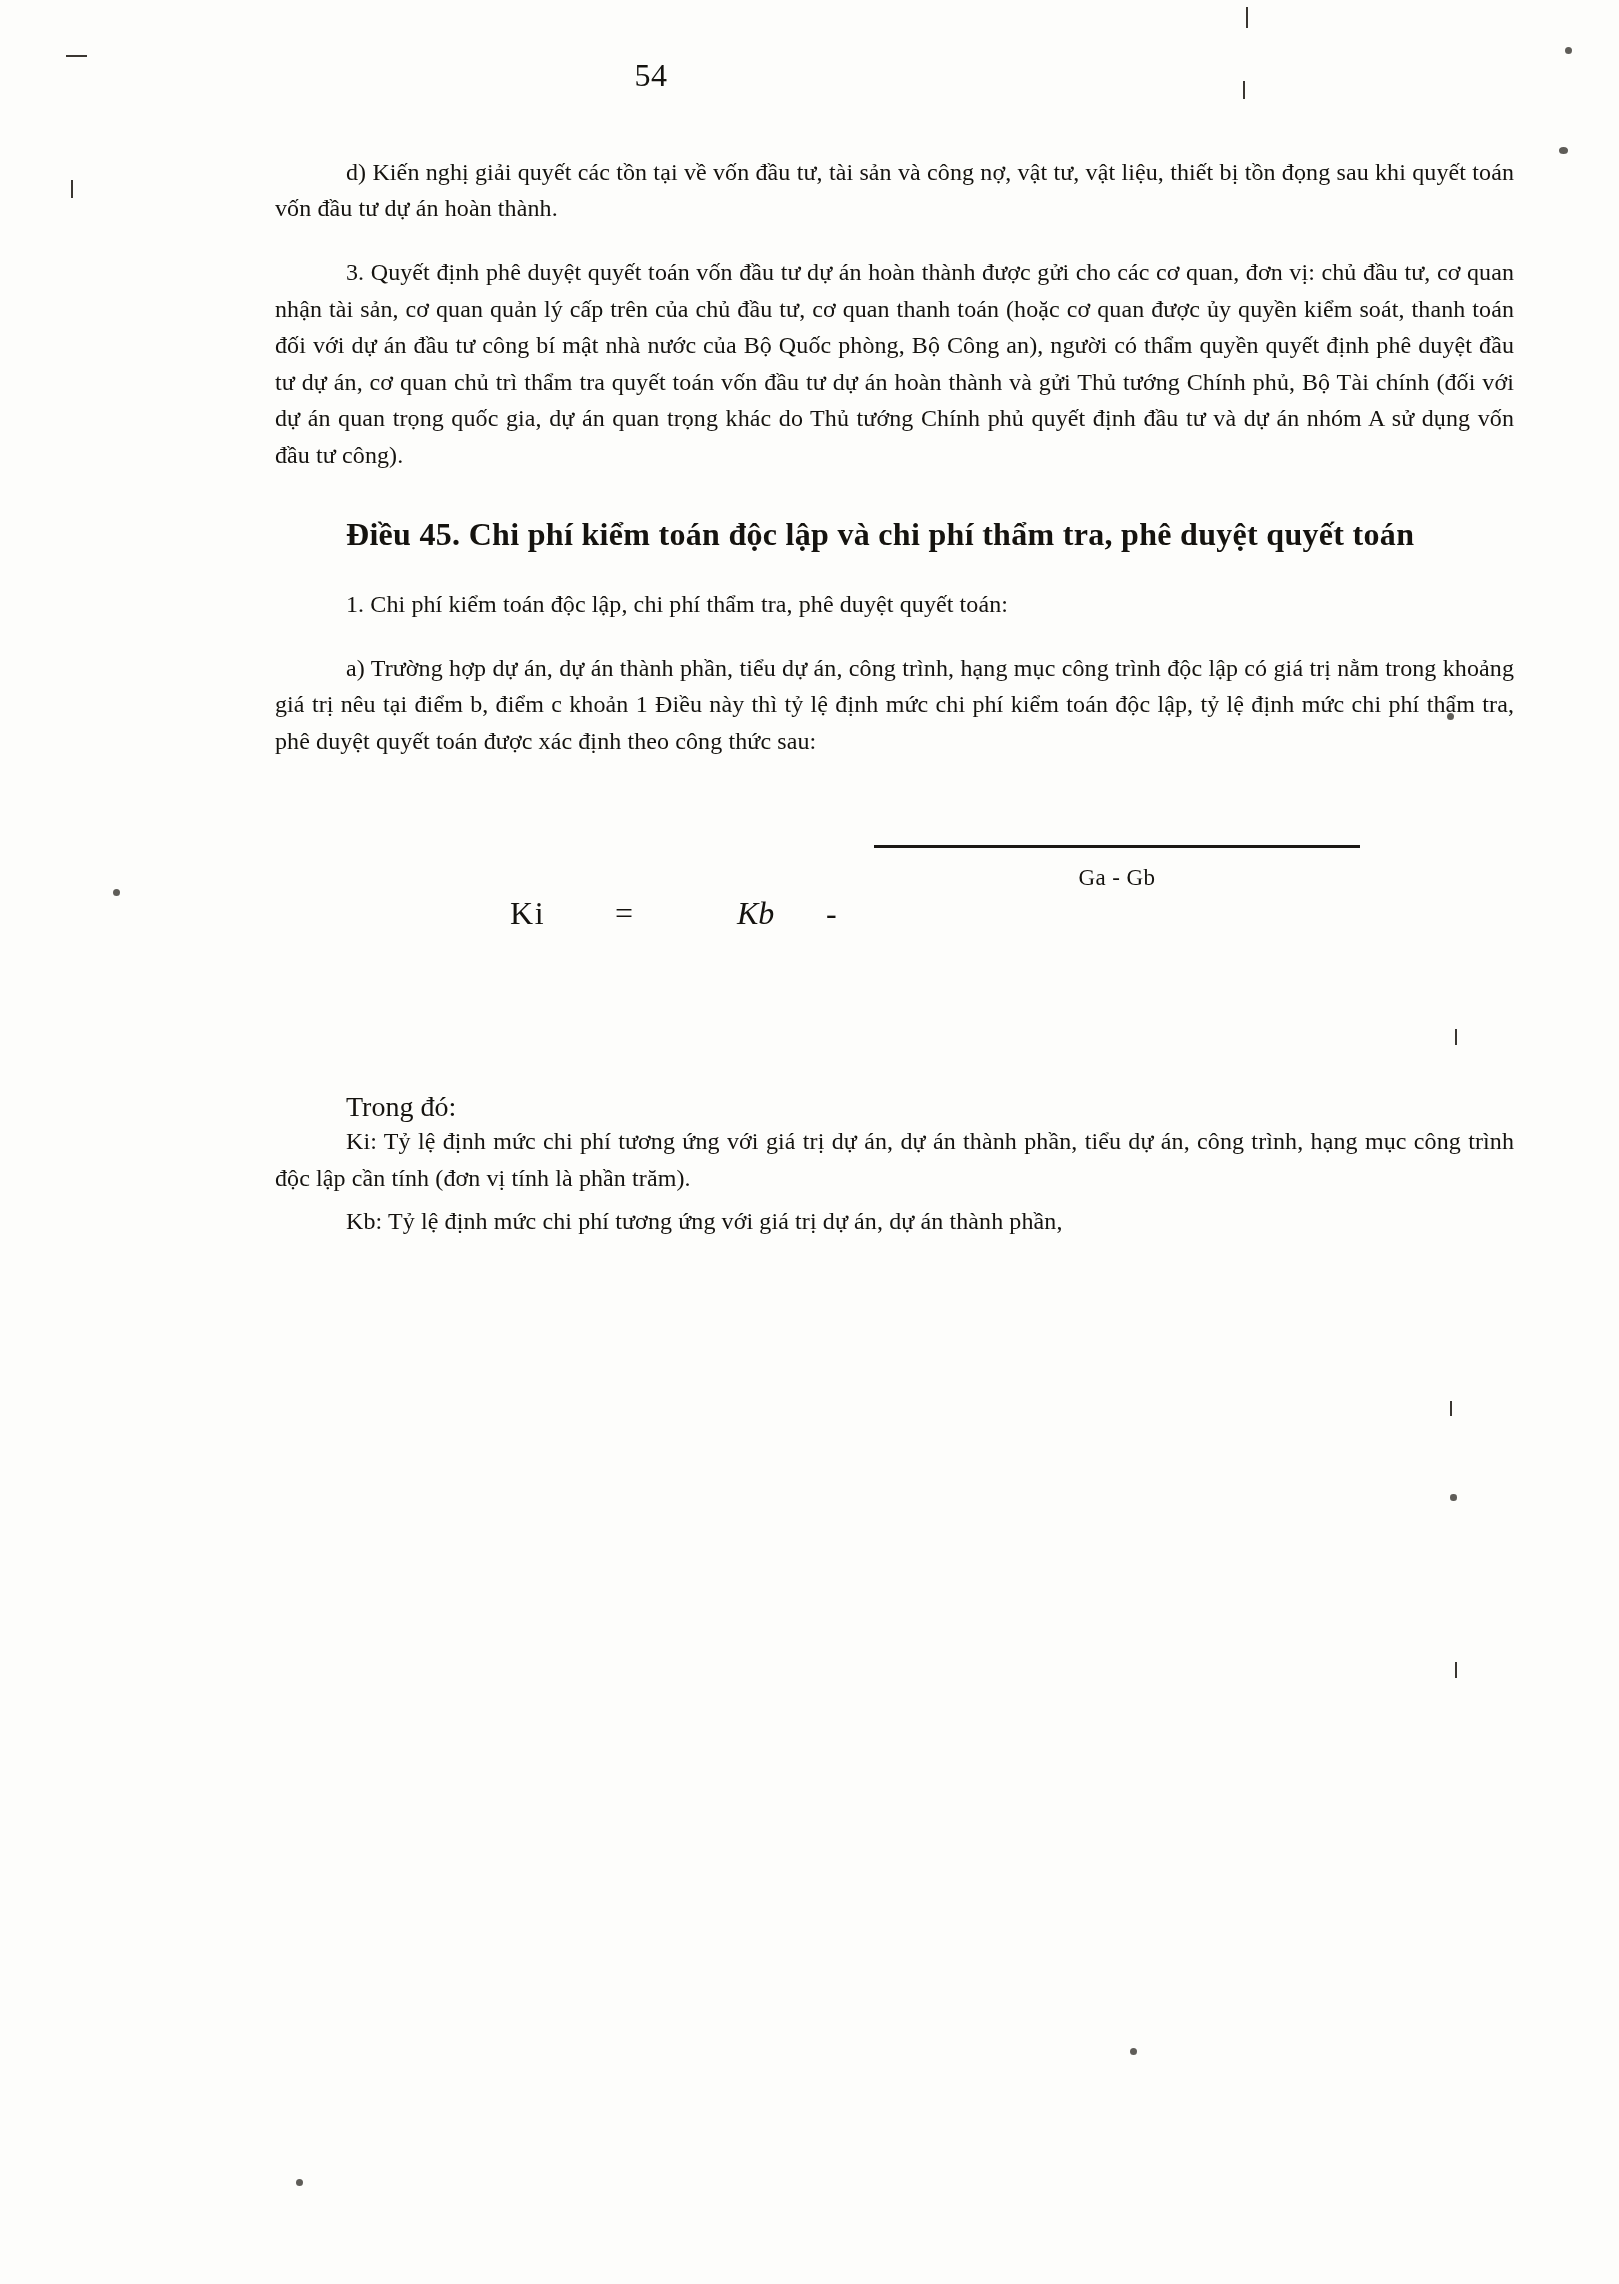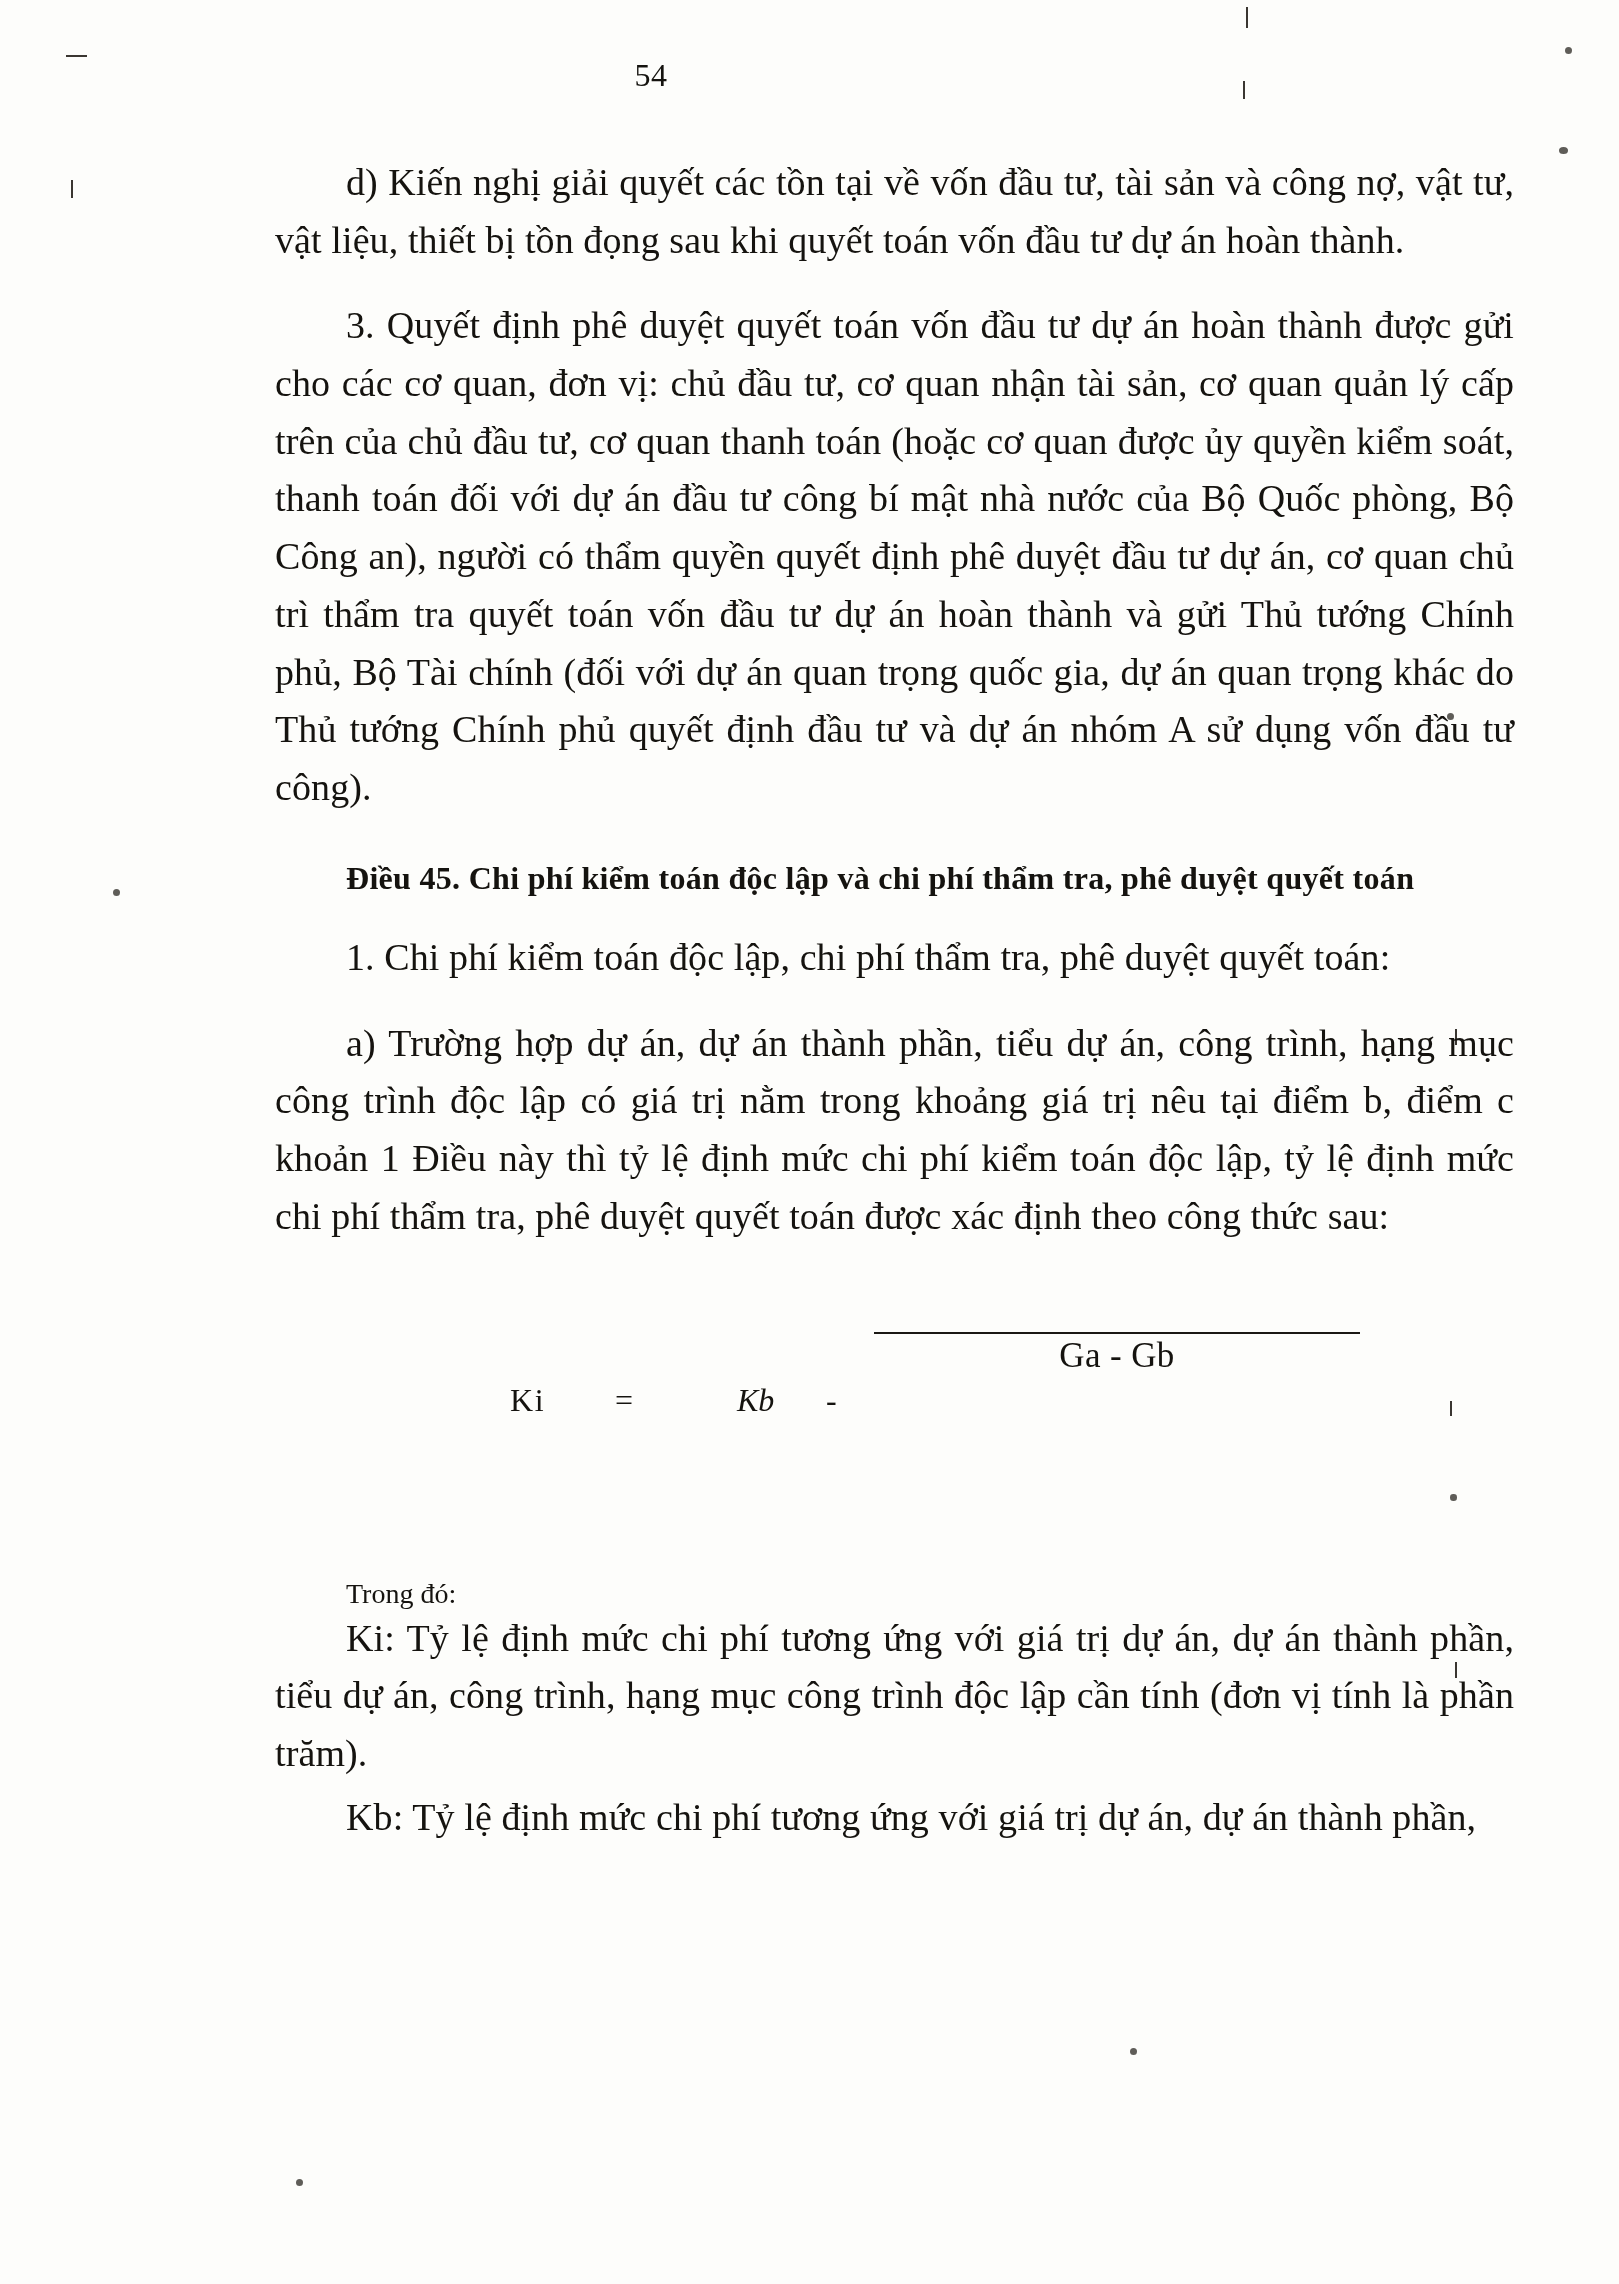--- a/index.html
+++ b/index.html
@@ -48,21 +48,21 @@
     top: 57px;
     left: 0;
     width: 1302px;
     text-align: center;
     font-size: 32px;
     letter-spacing: 0.4px;
   }
 
   p.para {
     margin: 0 0 6.5px 0;
-    font-size: 38px;
+    font-size: 24px;
     line-height: 1.52;
     text-align: justify;
     text-justify: inter-word;
     letter-spacing: 0.1px;
   }
   p.para.indent {
     text-indent: 71px;
   }
   p.para.gap {
     margin-top: 27.5px;
@@ -121,22 +121,22 @@
     font-size: 31px;
     padding-bottom: 8px;
     letter-spacing: 0.4px;
   }
   .formula .frac .bar {
     height: 2.4px;
     background: #1b1814;
     width: 100%;
   }
   .formula .frac .den {
-    font-size: 35px;
-    padding-top: 2px;
+    font-size: 23px;
+    padding-top: 17px;
     letter-spacing: 0.4px;
   }
 
   .trongdo {
     margin-top: 67px;
     font-size: 28px;
     text-indent: 71px;
   }
 
   .def {

